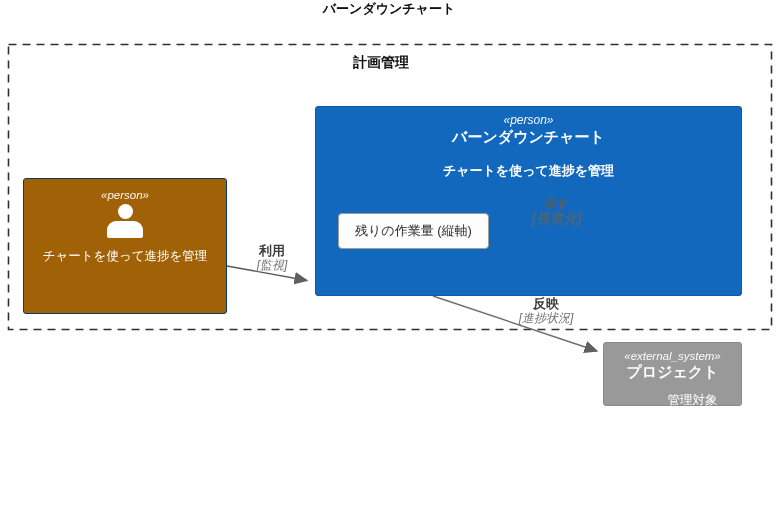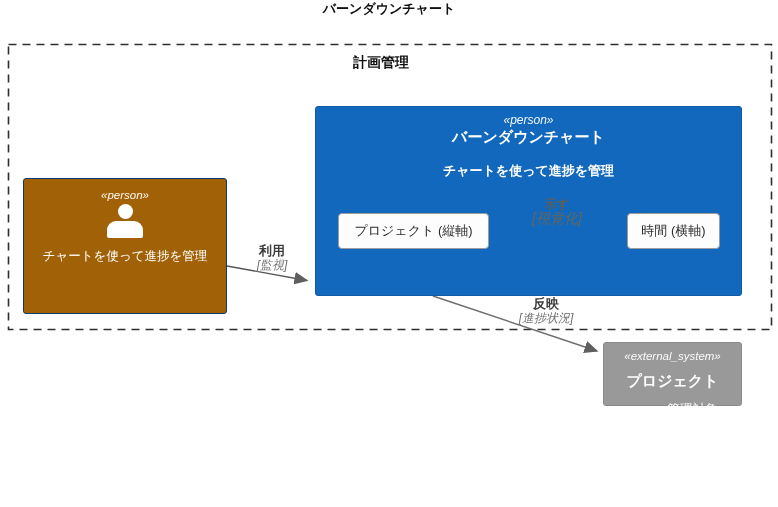--- a/index.html
+++ b/index.html
@@ -24,21 +24,21 @@
 
   #person-box .stereotype{margin-top:10px;}
   #person-box .node-name{margin-top:4px;}
   #person-box .node-desc{margin-top:10px;}
 
   #system-box .stereotype{margin-top:6px;font-size:12px;}
   #system-box .node-name{margin-top:1px;}
   #system-box .node-desc{margin-top:15px;font-size:13px;font-weight:bold;}
 
   #external-box .stereotype{margin-top:7px;font-size:11.5px;}
-  #external-box .node-name{margin-top:10px;font-family:Liberation Serif, serif;}
+  #external-box .node-name{margin-top:1px;font-family:Liberation Serif, serif;}
   #external-box .node-desc{margin-top:10px;margin-left:40px;}
 
   
   .person-icon{width:40px;height:34px;margin:3px auto 0 auto;position:relative;}
   .person-icon .head{position:absolute;left:12.5px;top:0;width:15px;height:15px;border-radius:50%;background:#ffffff;}
   .person-icon .torso{position:absolute;left:2px;top:17px;width:36px;height:17px;background:#ffffff;border-radius:9px 9px 2px 2px;}
 
   
   .inner-node{position:absolute;background:#fdfdfd;border:1px solid #9c9c9c;border-radius:4px;
               color:#2b2b2b;font-size:13px;display:flex;align-items:center;justify-content:center;}
@@ -89,22 +89,21 @@
         <div class="torso"></div>
     </div>
     <div class="node-desc">チャートを使って進捗を管理</div>
   </div>
 
   <div id="system-box" class="abs node">
     <div class="stereotype">«person»</div>
     <div class="node-name">バーンダウンチャート</div>
     <div class="node-desc">チャートを使って進捗を管理</div>
 
-    <div id="axis-y-box" class="inner-node">プロジェクト (縦軸)</div>
-    <div id="axis-x-box" class="inner-node">時間 (横軸)</div>
+    <div id="axis-y-box" class="inner-node">残りの作業量 (縦軸)</div>
 
     <div id="rel-inner-label" class="rel-label">
       <div class="lbl">示す</div>
       <div class="tech">[視覚化]</div>
     </div>
   </div>
 
   <div id="external-box" class="abs node">
     <div class="stereotype">«external_system»</div>
     <div class="node-name">プロジェクト</div>

